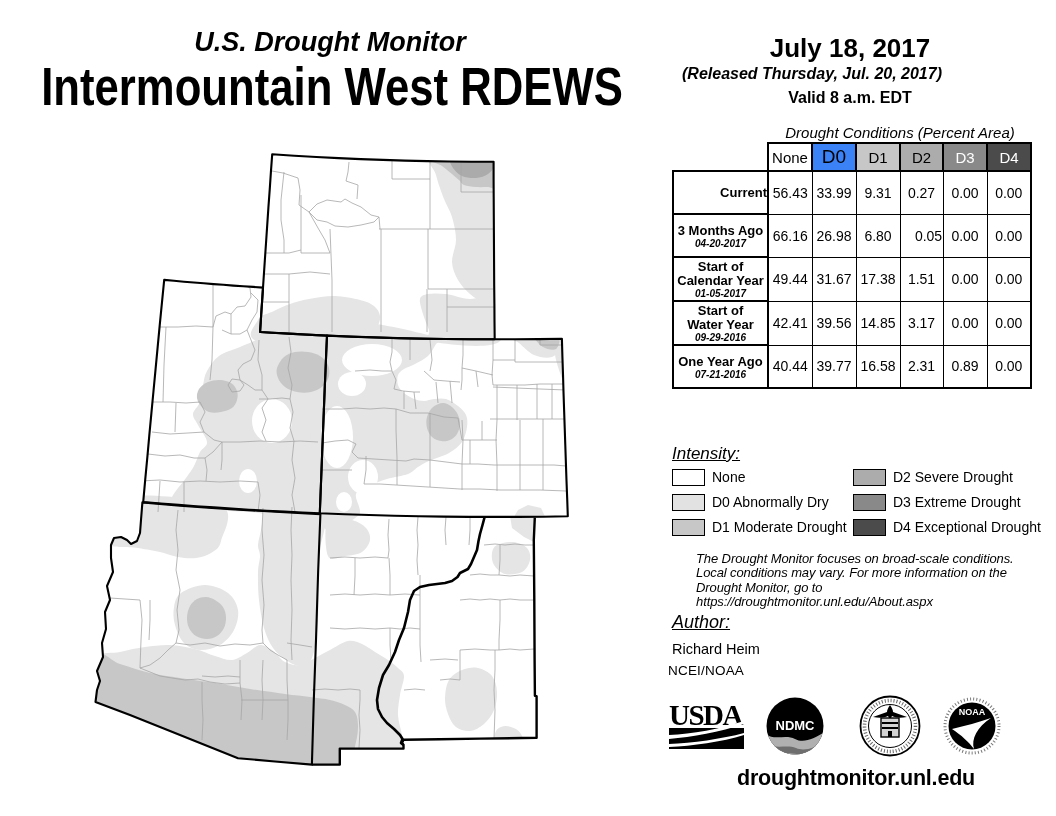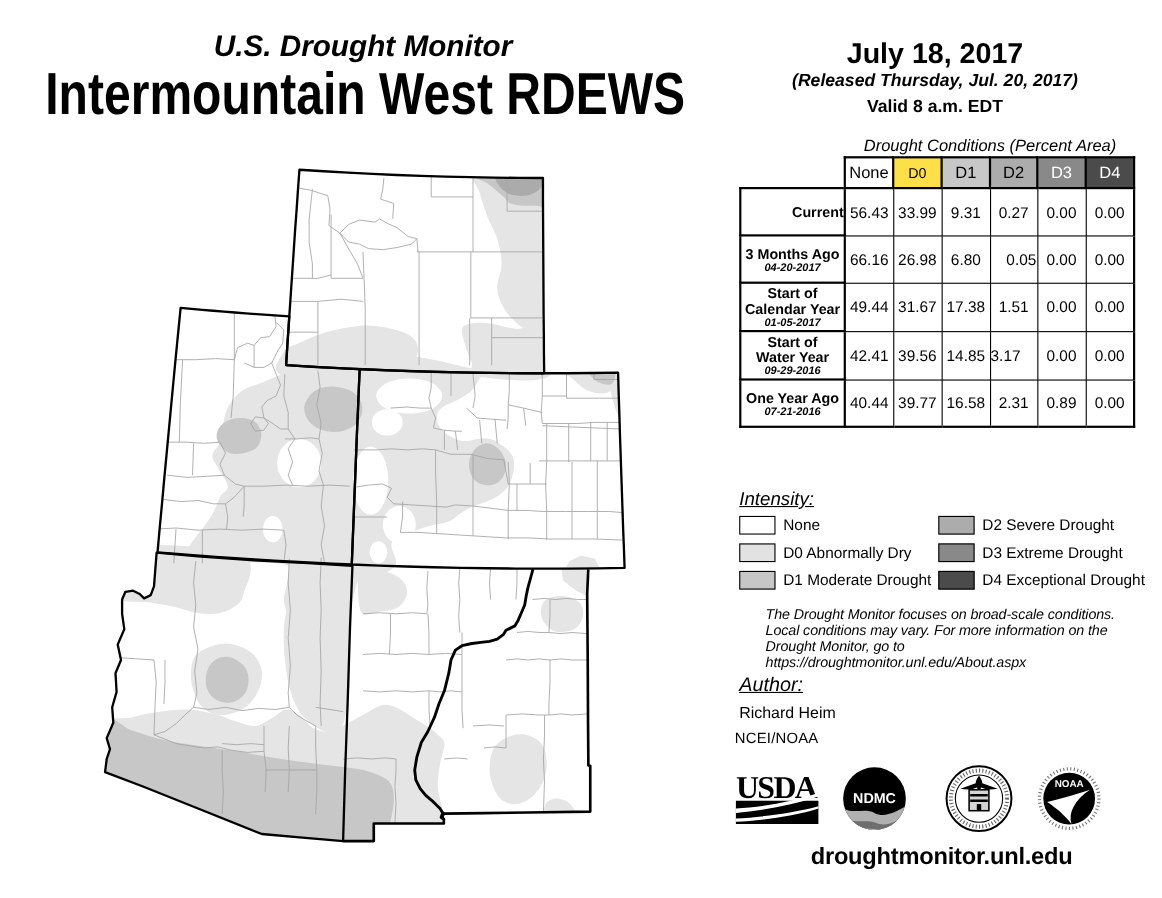--- a/index.html
+++ b/index.html
@@ -271,33 +271,33 @@
 <path d="M142.4,502.4 L180.0,505.8 L231.0,509.3 L280.0,512.0 L320.4,514.3 L318.2,570.0 L316.0,640.0 L313.8,700.0 L311.9,764.6 L275.0,761.5 L238.0,758.2 L180.0,735.0 L130.0,715.0 L95.5,702.0 L97.0,690.0 L100.0,681.0 L97.0,671.0 L103.0,657.0 L102.0,643.0 L106.0,629.0 L105.0,612.0 L110.0,600.0 L107.0,586.0 L113.0,572.0 L111.0,558.0 L111.0,545.0 L114.0,538.0 L121.0,537.0 L127.0,540.0 L131.0,544.0 L137.0,541.0 L140.0,533.0 L141.0,520.0 Z"></path>
 </g>
 
 <path d="M534.8,517.6 L533.8,540.0 L534.3,600.0 L534.6,660.0 L534.9,695.8 L536.6,696.2 L536.6,737.8 L480.0,738.6 L440.0,739.2 L403.5,739.7 L402.0,743.0 L403.5,744.7 L403.5,748.6 L339.8,748.6 L339.8,764.6 L311.9,764.6" fill="none" stroke="#000" stroke-width="2.4" stroke-linejoin="round"></path>
 
 <path d="M484.5,517.5 L482.5,525.0 L480.0,534.0 L478.5,541.0 L477.0,550.0 L474.0,557.0 L471.0,564.0 L468.0,569.0 L464.0,571.0 L460.0,573.0 L457.5,577.0 L452.0,581.0 L445.0,583.0 L437.0,584.0 L429.0,585.0 L420.0,587.0 L414.0,591.0 L410.0,600.0 L408.0,612.0 L404.0,628.0 L399.0,640.0 L395.0,652.0 L389.0,665.0 L383.0,675.0 L379.0,688.0 L377.0,700.0 L378.0,709.0 L382.0,717.0 L387.0,723.0 L394.0,729.0 L400.0,735.0 L402.5,739.0 L401.0,743.0 L403.5,745.0" fill="none" stroke="#000" stroke-width="2.6" stroke-linejoin="round"></path>
 </svg>
 
 <div class="abs" style="left:660px;top:33px;width:380px;text-align:center;font-size:26px;font-weight:bold;">July 18, 2017</div>
 
-<div class="abs" style="left:660px;top:65px;width:380px;text-align:center;font-size:16px;font-weight:bold;font-style:italic;">(Released Thursday, Jul. 20, 2017)</div>
+<div class="abs" style="left:622px;top:65px;width:380px;text-align:center;font-size:16px;font-weight:bold;font-style:italic;">(Released Thursday, Jul. 20, 2017)</div>
 
 <div class="abs" style="left:660px;top:89px;width:380px;text-align:center;font-size:16px;font-weight:bold;">Valid 8 a.m. EDT</div>
 
 <div class="abs" style="left:740px;top:124px;width:320px;text-align:center;font-size:15px;font-style:italic;">Drought Conditions (Percent Area)</div>
 
 <div class="abs" style="left:672px;top:142px;">
 <table style="table-layout:fixed;">
 <tbody>
         <tr style="height:28px;">
 <td style="width:95px;border:none;"></td>
 <td style="width:44px;border:2px solid #000;text-align:center;font-size:15px;">None</td>
-<td style="width:44px;border:2px solid #000;background:#fde047;text-align:center;font-size:13px;">D0</td>
+<td style="width:44px;border:2px solid #000;background:#3b82f6;text-align:center;font-size:19px;">D0</td>
 <td style="width:44px;border:2px solid #000;background:#c7c7c7;text-align:center;font-size:15px;">D1</td>
 <td style="width:43px;border:2px solid #000;background:#acacac;text-align:center;font-size:15px;">D2</td>
 <td style="width:44px;border:2px solid #000;background:#898989;text-align:center;font-size:15px;color:#fff;">D3</td>
 <td style="width:44px;border:2px solid #000;background:#4b4b4b;text-align:center;font-size:15px;color:#fff;">D4</td>
 </tr>
 <tr style="height:43px;">
 <td style="border:2px solid #000;text-align:right;font-weight:bold;font-size:13px;">Current</td>
 <td style="border:1px solid #000;border-left:2px solid #000;text-align:center;font-size:14px;">56.43</td>
 <td style="border:1px solid #000;text-align:center;font-size:14px;">33.99</td>
 <td style="border:1px solid #000;text-align:center;font-size:14px;">9.31</td>
@@ -330,21 +330,21 @@
 <td style="border:1px solid #000;border-right:2px solid #000;text-align:center;font-size:14px;">0.00</td>
 </tr>
 <tr style="height:44px;">
 <td style="border:2px solid #000;text-align:center;">
             <div style="font-weight:bold;font-size:13px;line-height:14px;">Start of<br>Water Year</div>
             <div style="font-weight:bold;font-style:italic;font-size:10px;">09-29-2016</div>
           </td>
 <td style="border:1px solid #000;border-left:2px solid #000;text-align:center;font-size:14px;">42.41</td>
 <td style="border:1px solid #000;text-align:center;font-size:14px;">39.56</td>
 <td style="border:1px solid #000;text-align:center;font-size:14px;">14.85</td>
-<td style="border:1px solid #000;text-align:left;font-size:14px;">3.17</td>
+<td style="border:1px solid #000;text-align:center;font-size:14px;">3.17</td>
 <td style="border:1px solid #000;text-align:center;font-size:14px;">0.00</td>
 <td style="border:1px solid #000;border-right:2px solid #000;text-align:center;font-size:14px;">0.00</td>
 </tr>
 <tr style="height:43px;">
 <td style="border:2px solid #000;text-align:center;">
             <div style="font-weight:bold;font-size:13px;">One Year Ago</div>
             <div style="font-weight:bold;font-style:italic;font-size:10px;">07-21-2016</div>
           </td>
 <td style="border:1px solid #000;border-left:2px solid #000;border-bottom:2px solid #000;text-align:center;font-size:14px;">40.44</td>
 <td style="border:1px solid #000;border-bottom:2px solid #000;text-align:center;font-size:14px;">39.77</td>

